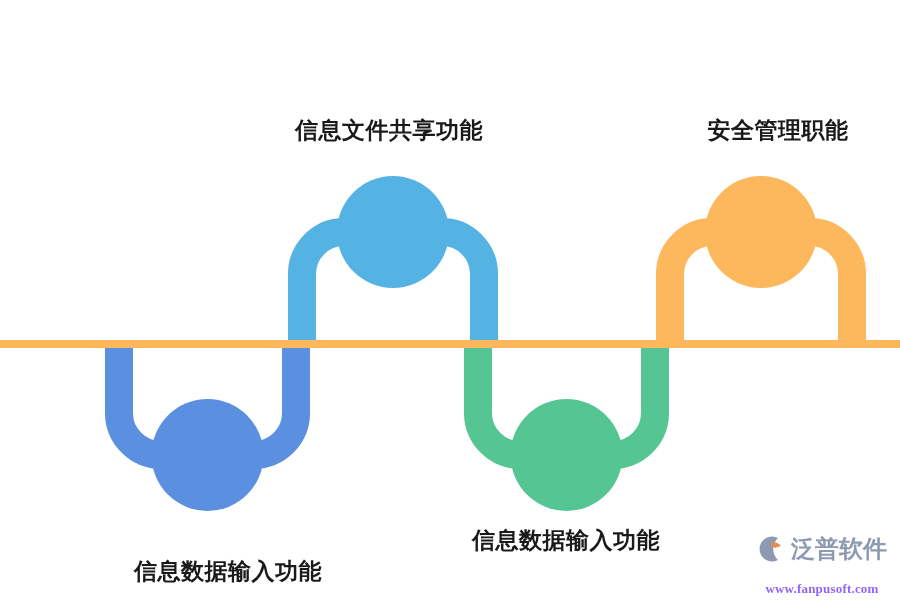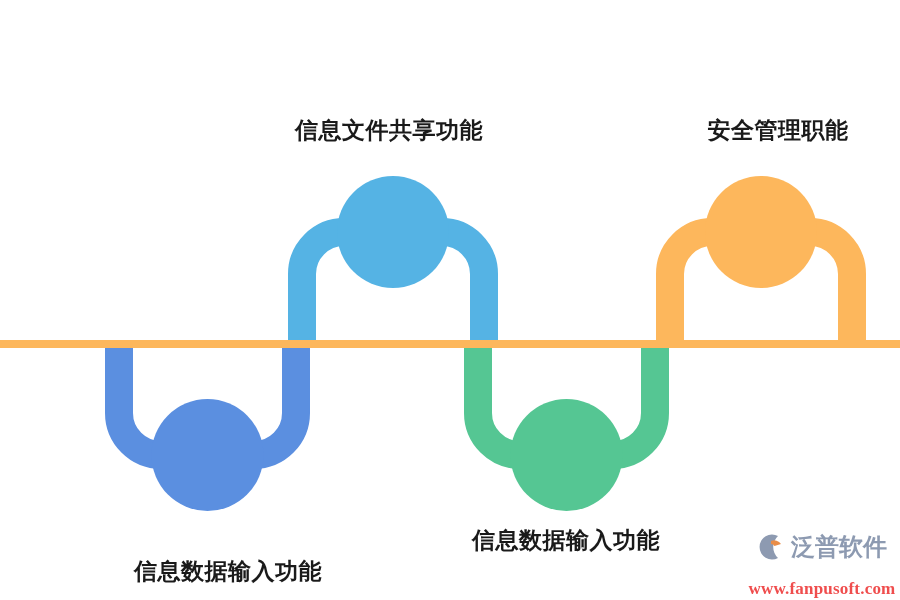--- a/index.html
+++ b/index.html
@@ -63,23 +63,23 @@
   #watermark-brand {
     font-family: "Liberation Serif", "DejaVu Serif", serif;
     font-weight: bold;
     font-size: 24px;
     color: #8795ad;
     letter-spacing: 0px;
     line-height: 1;
   }
   #watermark-url {
     font-family: "Liberation Serif", "DejaVu Serif", serif;
-    font-size: 17px;
+    font-size: 13px;
     font-weight: bold;
-    color: #ef4444;
+    color: #8b5cf6;
     letter-spacing: 0.2px;
     margin-top: 18px;
     line-height: 1;
   }
   #watermark-mark {
     width: 30px;
     height: 30px;
     flex: 0 0 30px;
   }
 </style>

